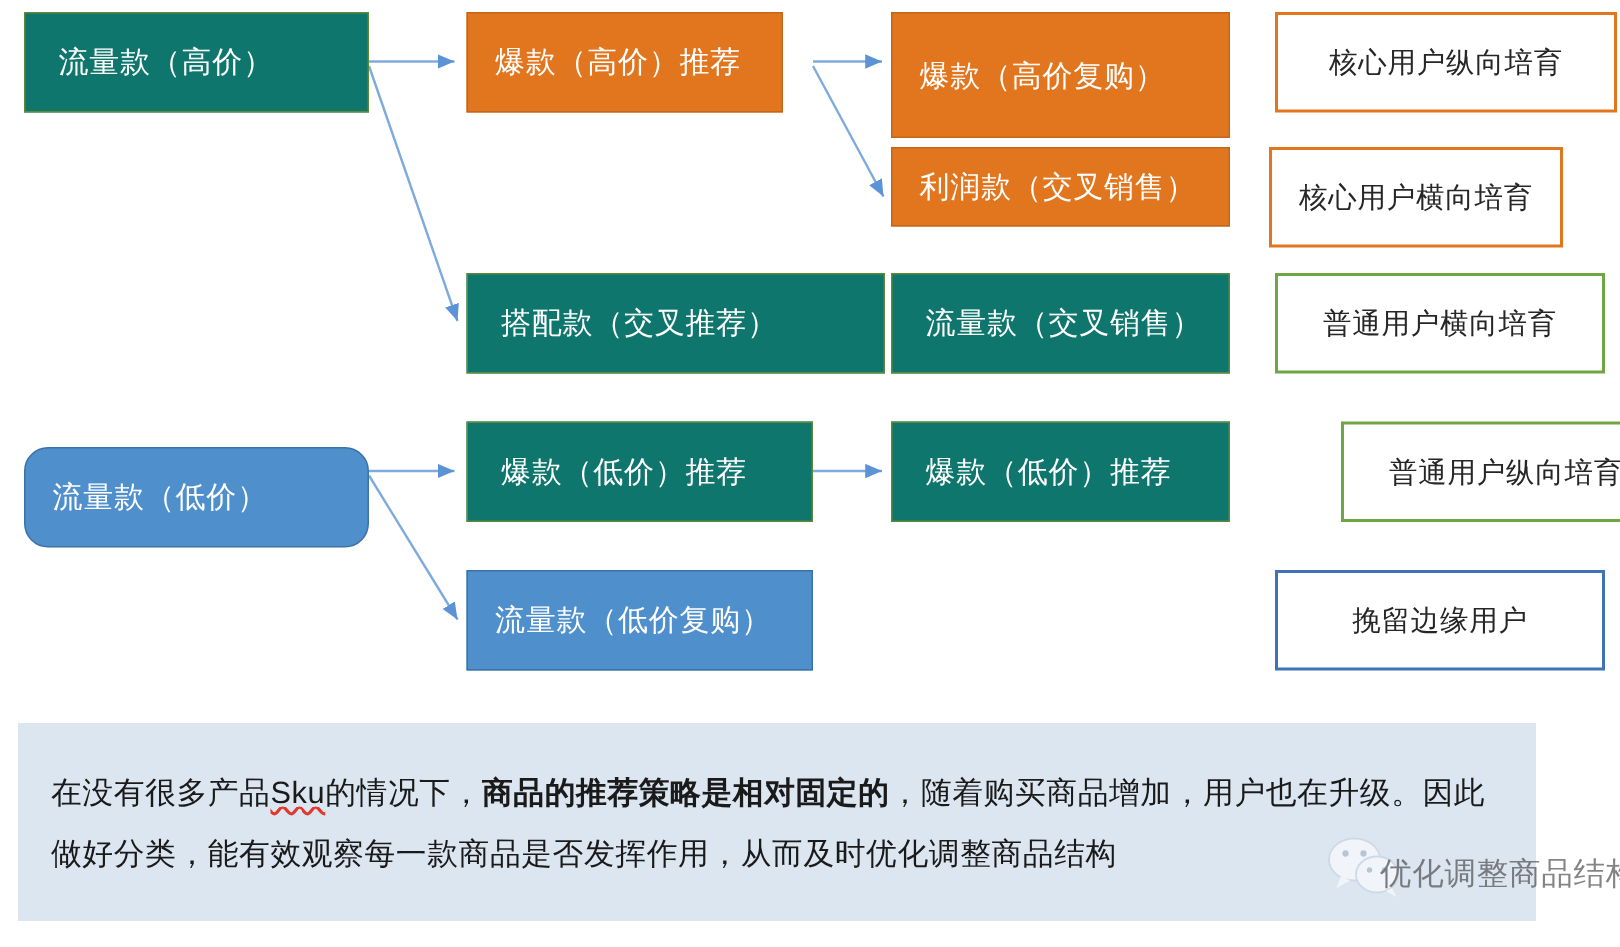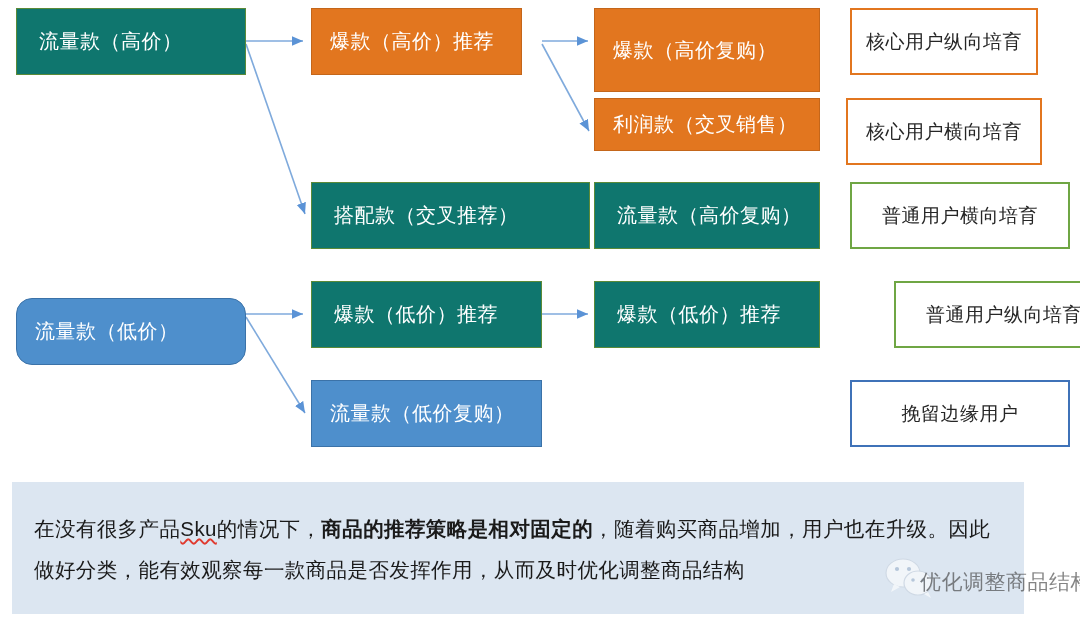--- a/index.html
+++ b/index.html
@@ -136,28 +136,28 @@
 
   <div class="node fill orange" style="left:594px;top:8px;width:226px;height:84px;">
     <span class="lbl">爆款（高价复购）</span>
   </div>
 
   <div class="node fill orange" style="left:594px;top:98px;width:226px;height:53px;">
     <span class="lbl">利润款（交叉销售）</span>
   </div>
 
   <div class="node fill green" style="left:594px;top:182px;width:226px;height:67px;">
-    <span class="lbl">流量款（高价复购）</span>
+    <span class="lbl">流量款（交叉销售）</span>
   </div>
 
   <div class="node fill green" style="left:594px;top:281px;width:226px;height:67px;">
     <span class="lbl">爆款（低价）推荐</span>
   </div>
 
-  <div class="node outline ob-orange" style="left:850px;top:8px;width:188px;height:67px;">
+  <div class="node outline ob-orange" style="left:850px;top:8px;width:228px;height:67px;">
     <span>核心用户纵向培育</span>
   </div>
 
   <div class="node outline ob-orange" style="left:846px;top:98px;width:196px;height:67px;">
     <span>核心用户横向培育</span>
   </div>
 
   <div class="node outline ob-green" style="left:850px;top:182px;width:220px;height:67px;">
     <span>普通用户横向培育</span>
   </div>

